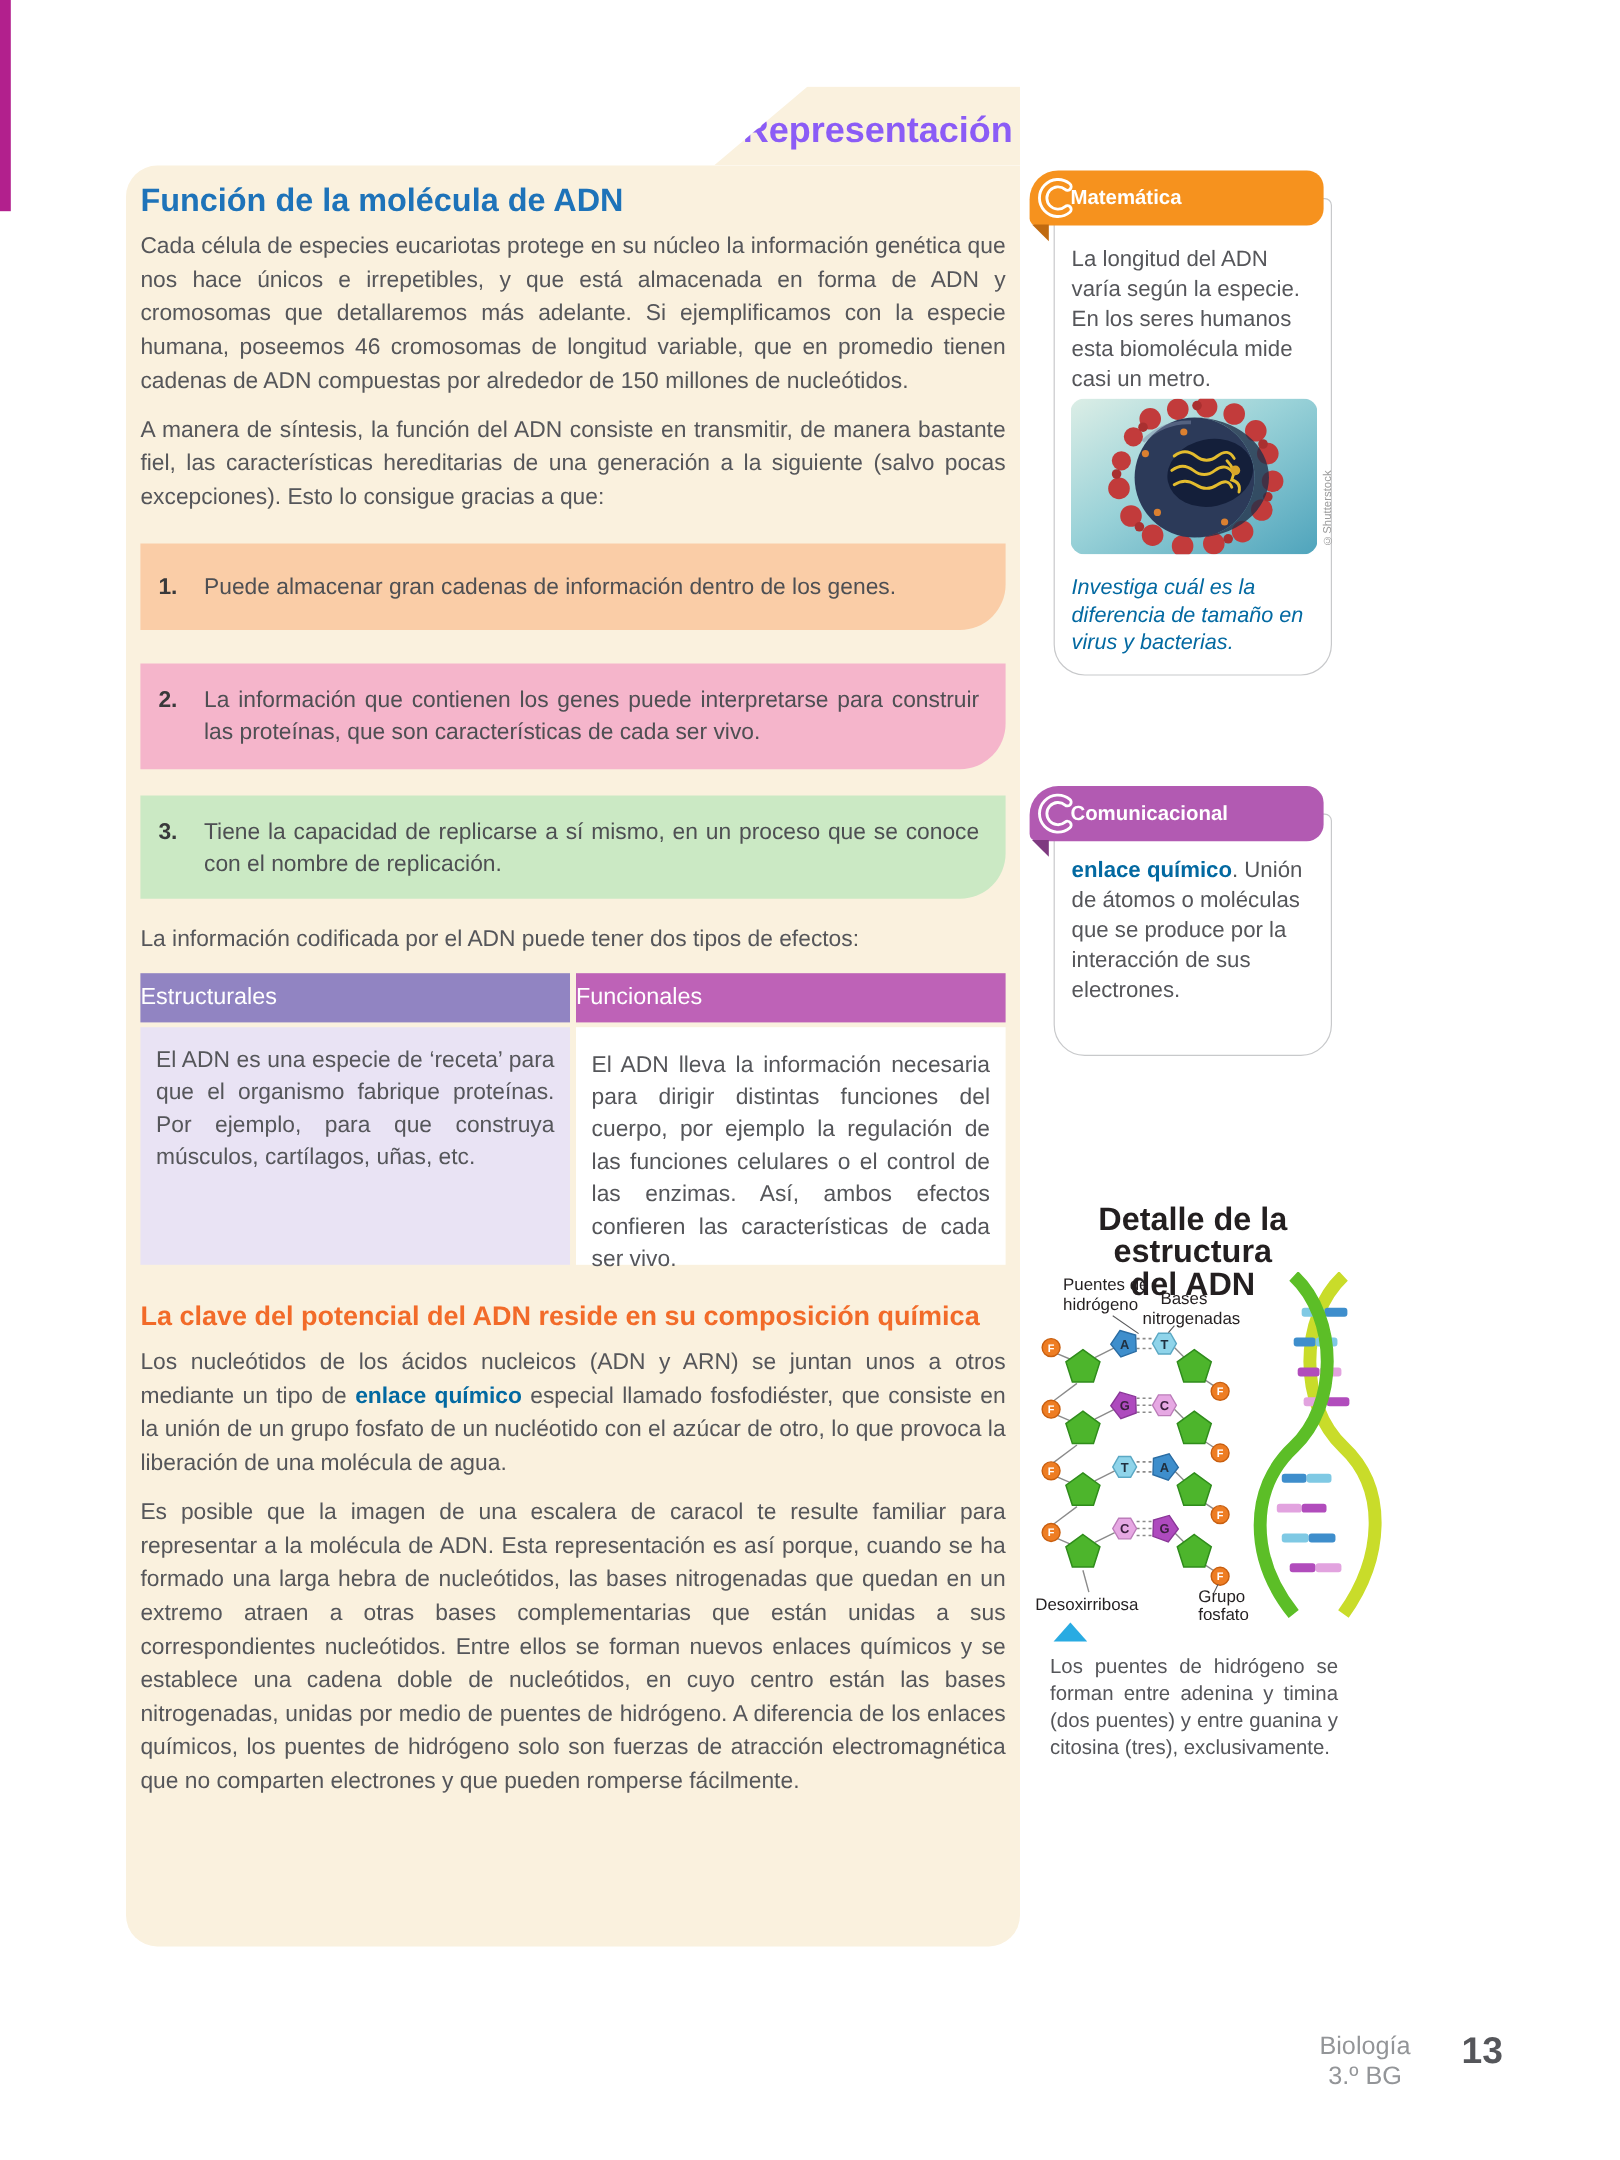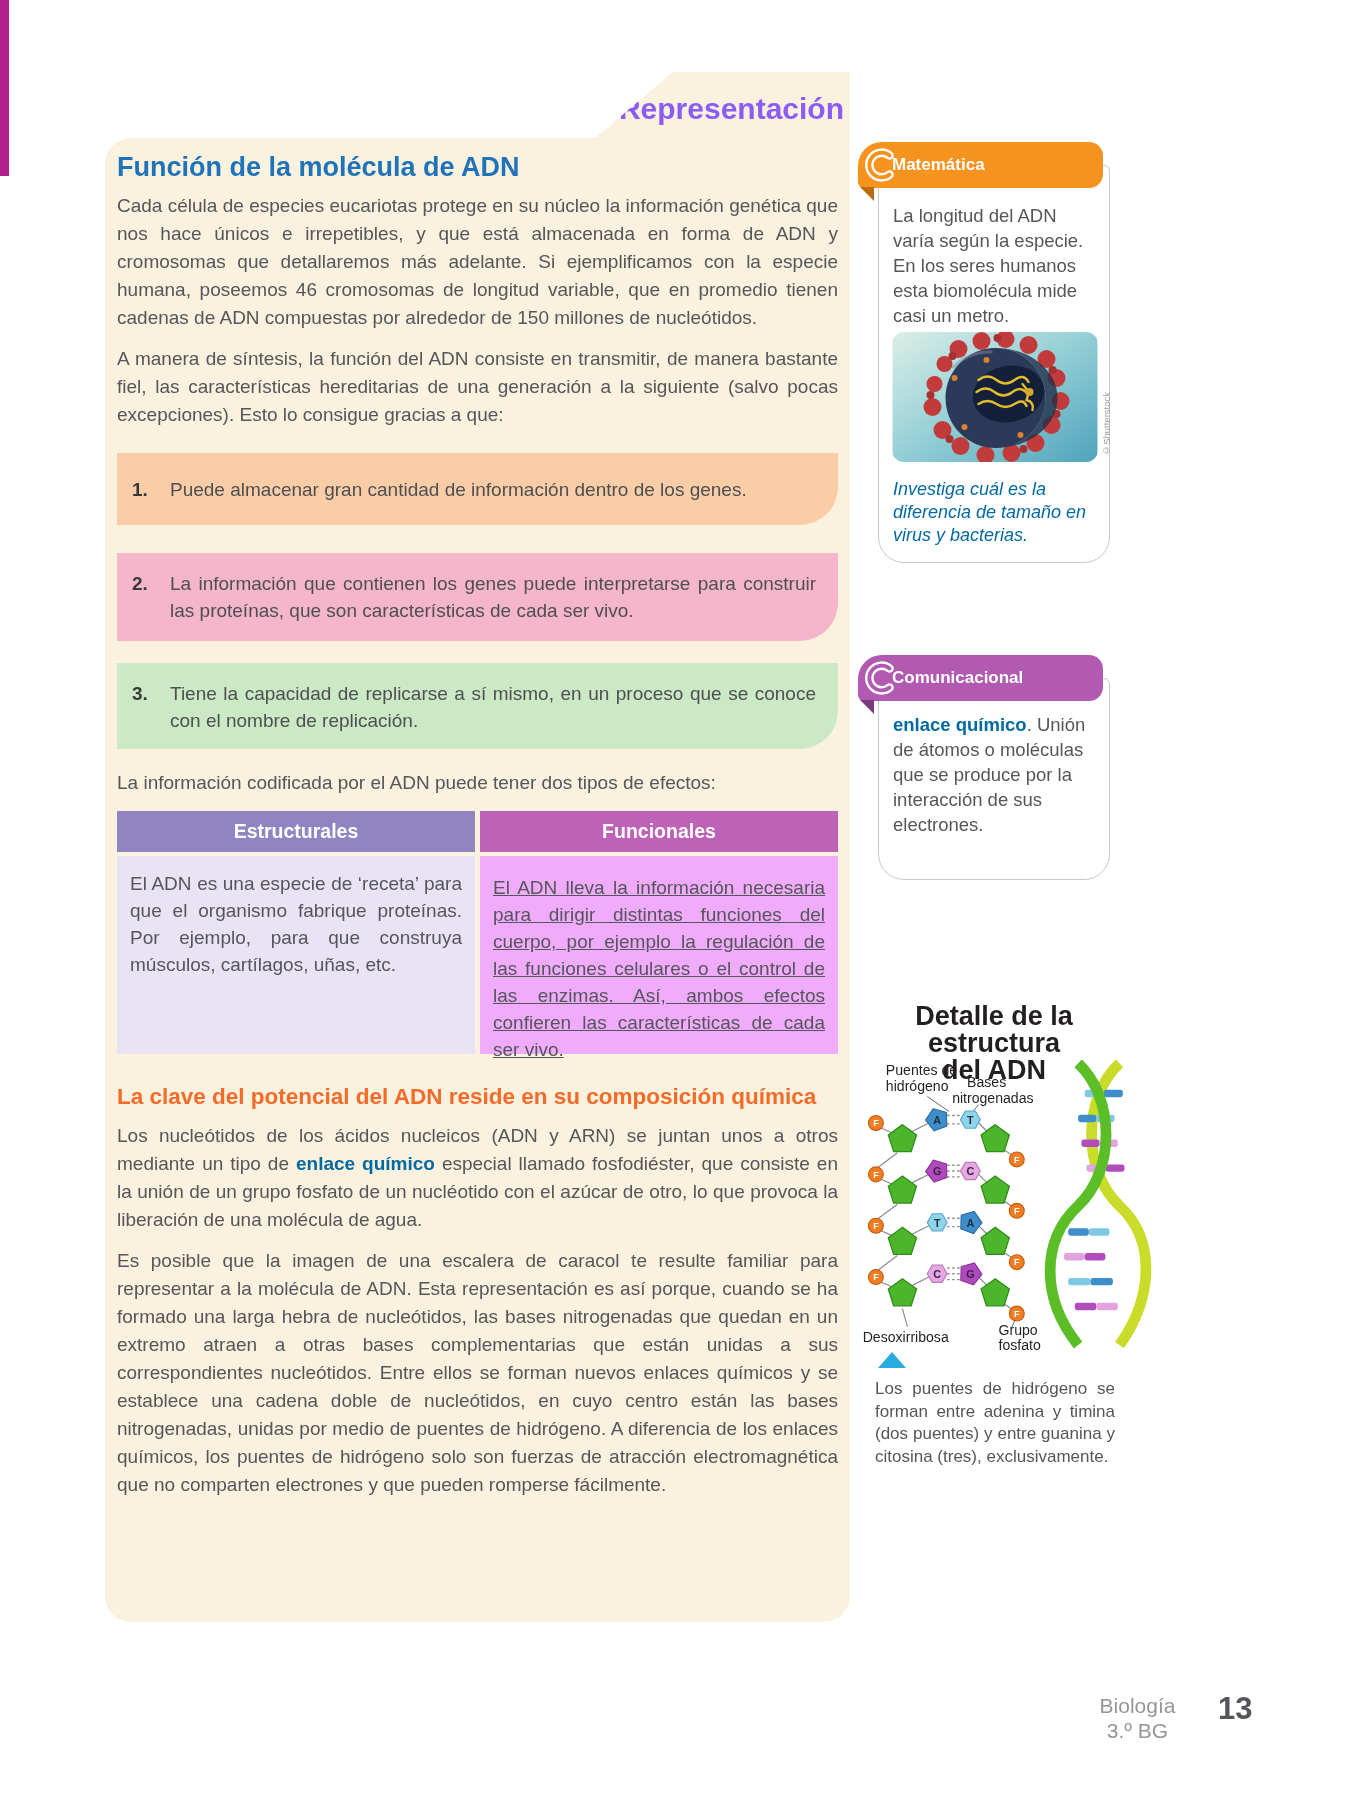--- a/index.html
+++ b/index.html
@@ -26,26 +26,26 @@
     border-radius:0 0 38px 0;font-size:19px;line-height:27px;color:#4E4F53;text-align:justify;}
   .num-box .num{font-weight:700;color:#39393B;flex:0 0 26px;}
   .box-1{background:#FACDA7;margin-top:24px;min-height:72px;align-items:center;}
   .box-2{background:#F5B5CB;margin-top:28px;min-height:88px;align-items:flex-start;padding-top:17px;}
   .box-3{background:#CBE9C4;margin-top:22px;min-height:86px;align-items:flex-start;padding-top:17px;}
 
   .effects-intro{margin:20px 0 14px 0;}
 
   .dual-table{display:flex;gap:5px;margin-top:2px;}
   .dual-col{flex:1;display:flex;flex-direction:column;gap:4px;}
-  .th{height:41px;line-height:41px;text-align:center;color:#fff;font-weight:700;font-size:19.5px;}
+  .th{height:41px;line-height:41px;text-align:left;color:#fff;font-weight:400;font-size:19.5px;}
   .th-left{background:#9184C2;}
   .th-right{background:#BE62B7;}
   .td{height:198px;box-sizing:border-box;padding:14px 13px;font-size:19px;line-height:27px;text-align:justify;color:#55565A;}
   .td-left{background:#E9E3F4;display:flex;}
-  .td-right{background:#f0abfc;padding-top:18px;text-decoration:underline;}
+  .td-right{background:#ffffff;padding-top:18px;}
 
   .section-h2{margin:30px 0 12px 0;font-size:22.5px;font-weight:700;color:#F26B29;}
   .hl-purple{color:#0369a1;font-weight:700;}
 
   
   .side-content{position:absolute;background:#fff;border:1.5px solid #C8C9CB;box-sizing:border-box;}
   .math-content{left:878px;top:165px;width:232px;height:398px;border-radius:6px 6px 26px 26px;}
   .comm-content{left:878px;top:678px;width:232px;height:202px;border-radius:6px 6px 26px 26px;}
   .side-header{position:absolute;height:46px;display:flex;align-items:center;justify-content:flex-start;
     border-radius:24px 14px 14px 6px;color:#fff;font-weight:700;font-size:17px;}
@@ -90,21 +90,21 @@
   </div>
 
   <div class="main-box">
     <h1>Función de la molécula de ADN</h1>
 
     <p class="body-p">Cada célula de especies eucariotas protege en su núcleo la información genética que nos hace únicos e irrepetibles, y que está almacenada en forma de ADN y cromosomas que detallaremos más adelante. Si ejemplificamos con la especie humana, poseemos 46 cromosomas de longitud variable, que en promedio tienen cadenas de ADN compuestas por alrededor de 150 millones de nucleótidos.</p>
     <p class="body-p">A manera de síntesis, la función del ADN consiste en transmitir, de manera bastante fiel, las características hereditarias de una generación a la siguiente (salvo pocas excepciones). Esto lo consigue gracias a que:</p>
 
     <div class="num-box box-1">
       <span class="num">1.</span>
-      <span>Puede almacenar gran cantidad de información dentro de los genes.</span>
+      <span>Puede almacenar gran cadenas de información dentro de los genes.</span>
     </div>
     <div class="num-box box-2">
       <span class="num">2.</span>
       <span>La información que contienen los genes puede interpretarse para construir las proteínas, que son características de cada ser vivo.</span>
     </div>
     <div class="num-box box-3">
       <span class="num">3.</span>
       <span>Tiene la capacidad de replicarse a sí mismo, en un proceso que se conoce con el nombre de replicación.</span>
     </div>
 

